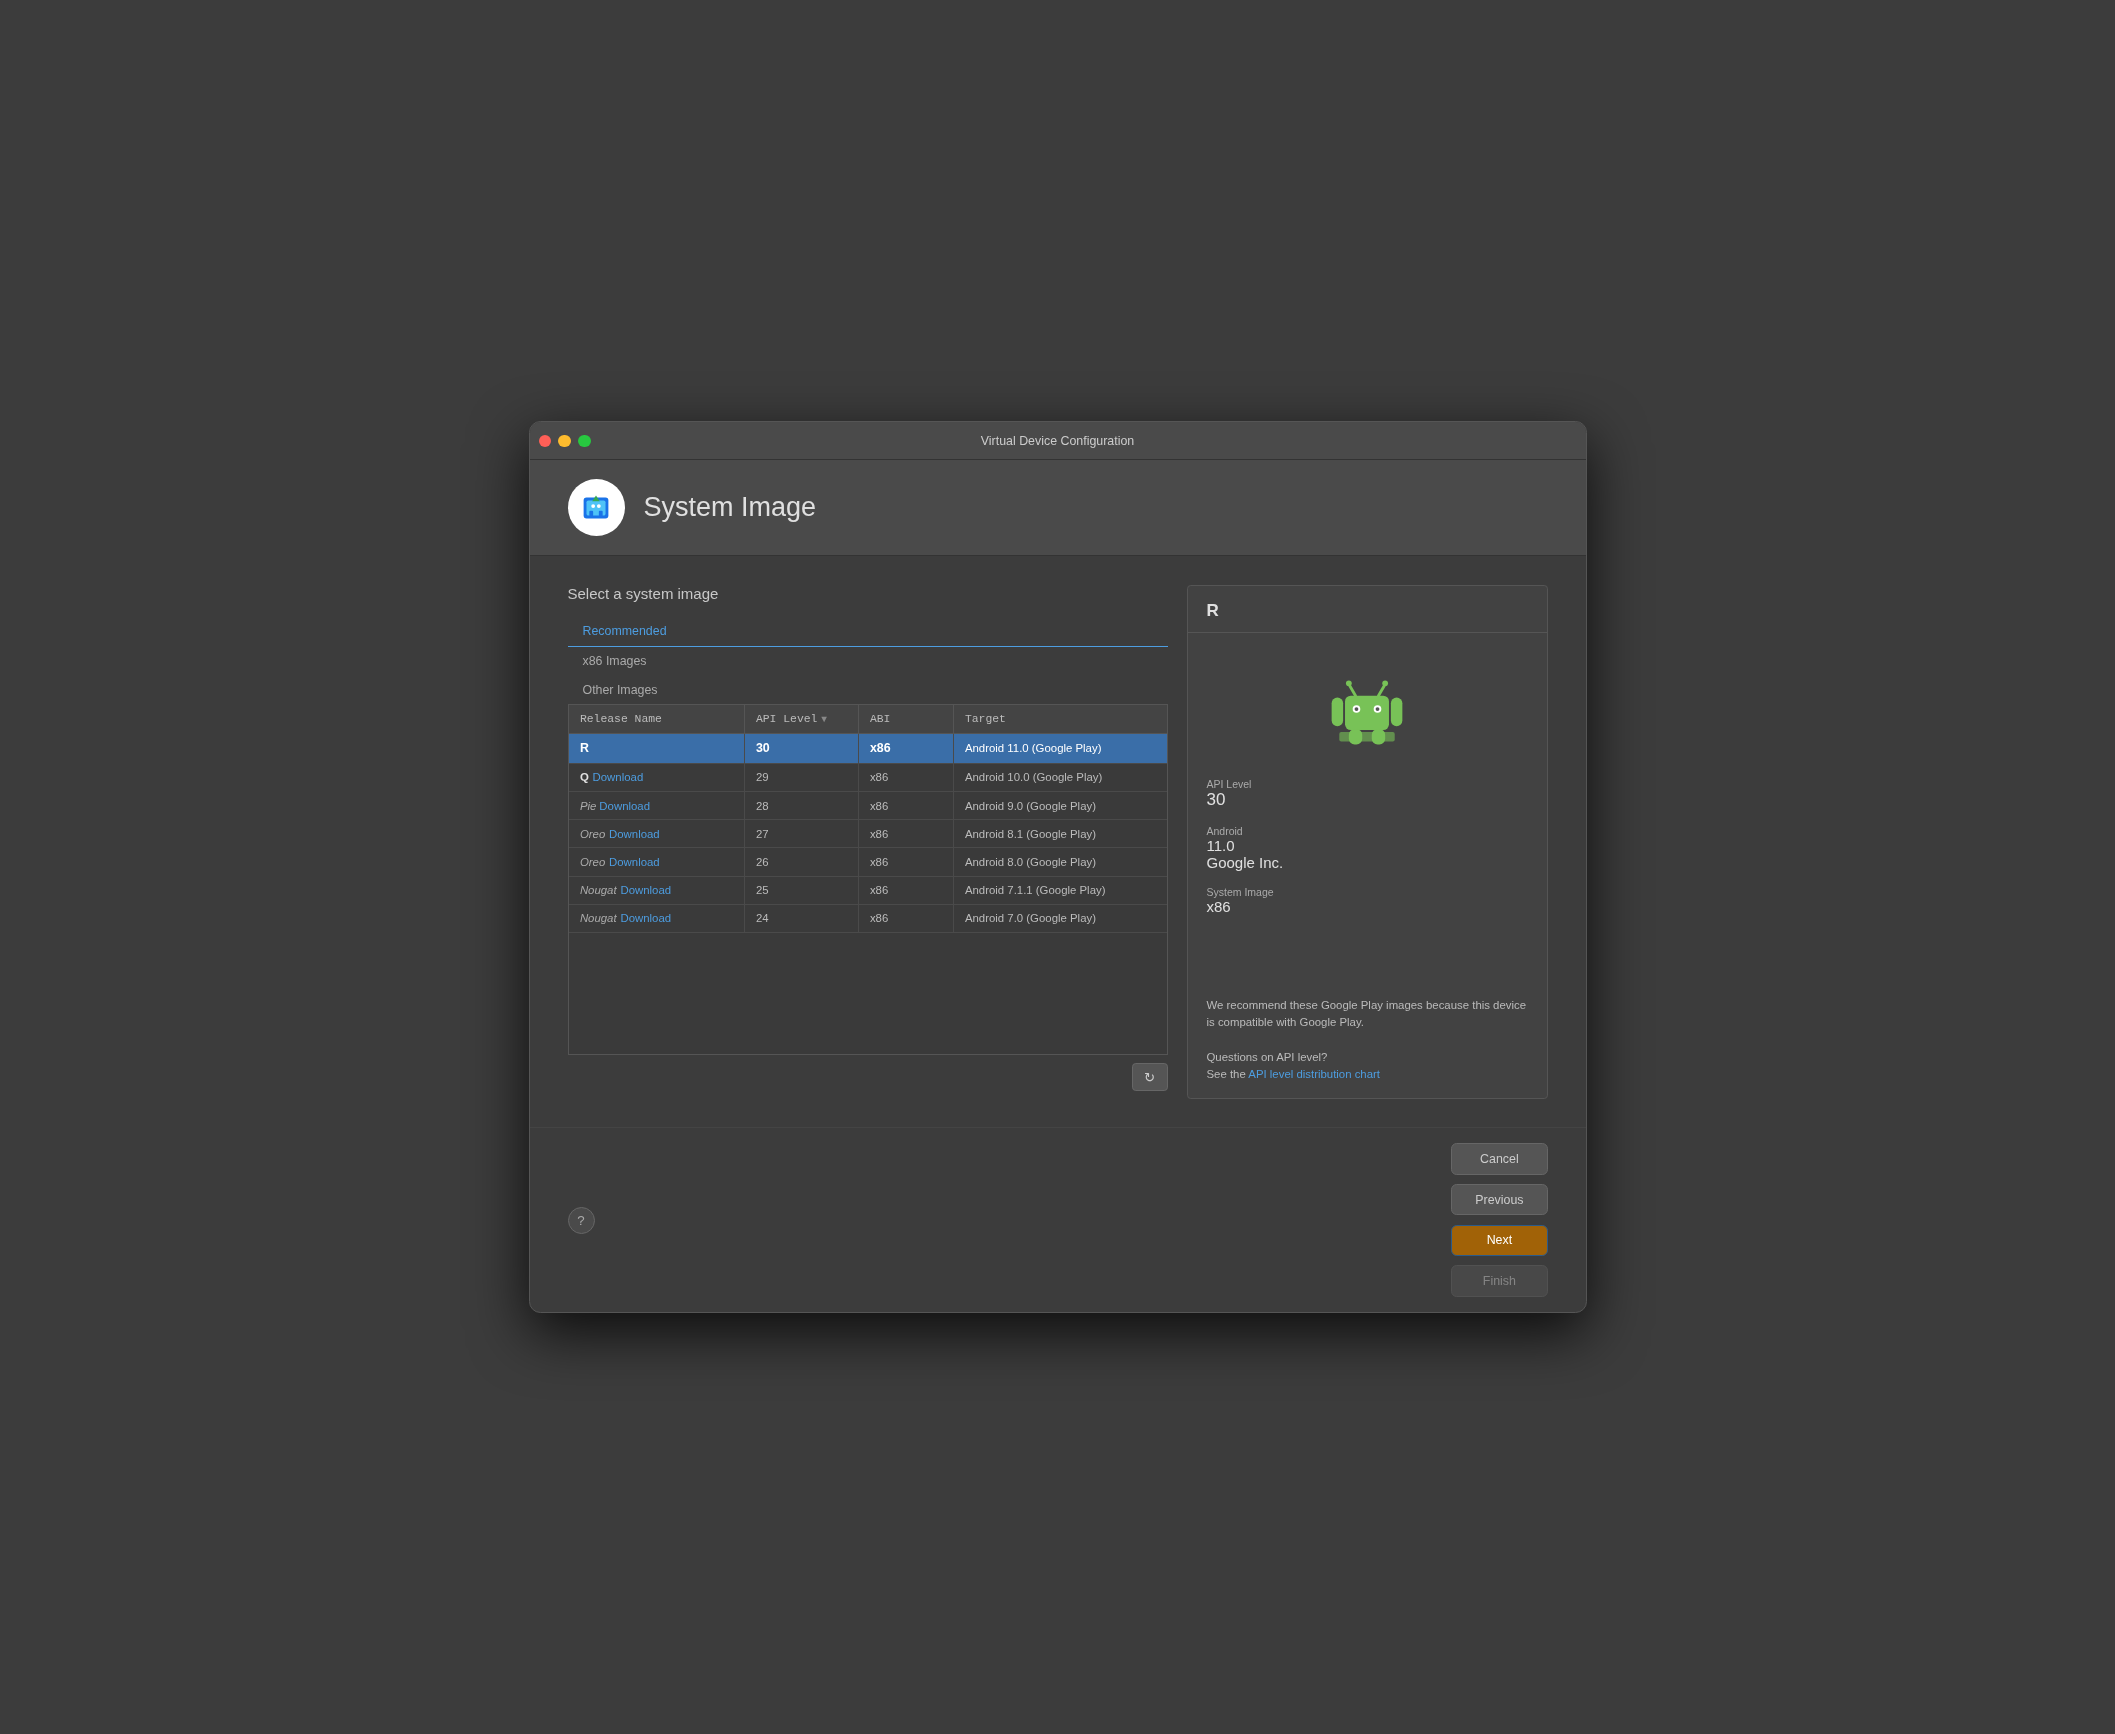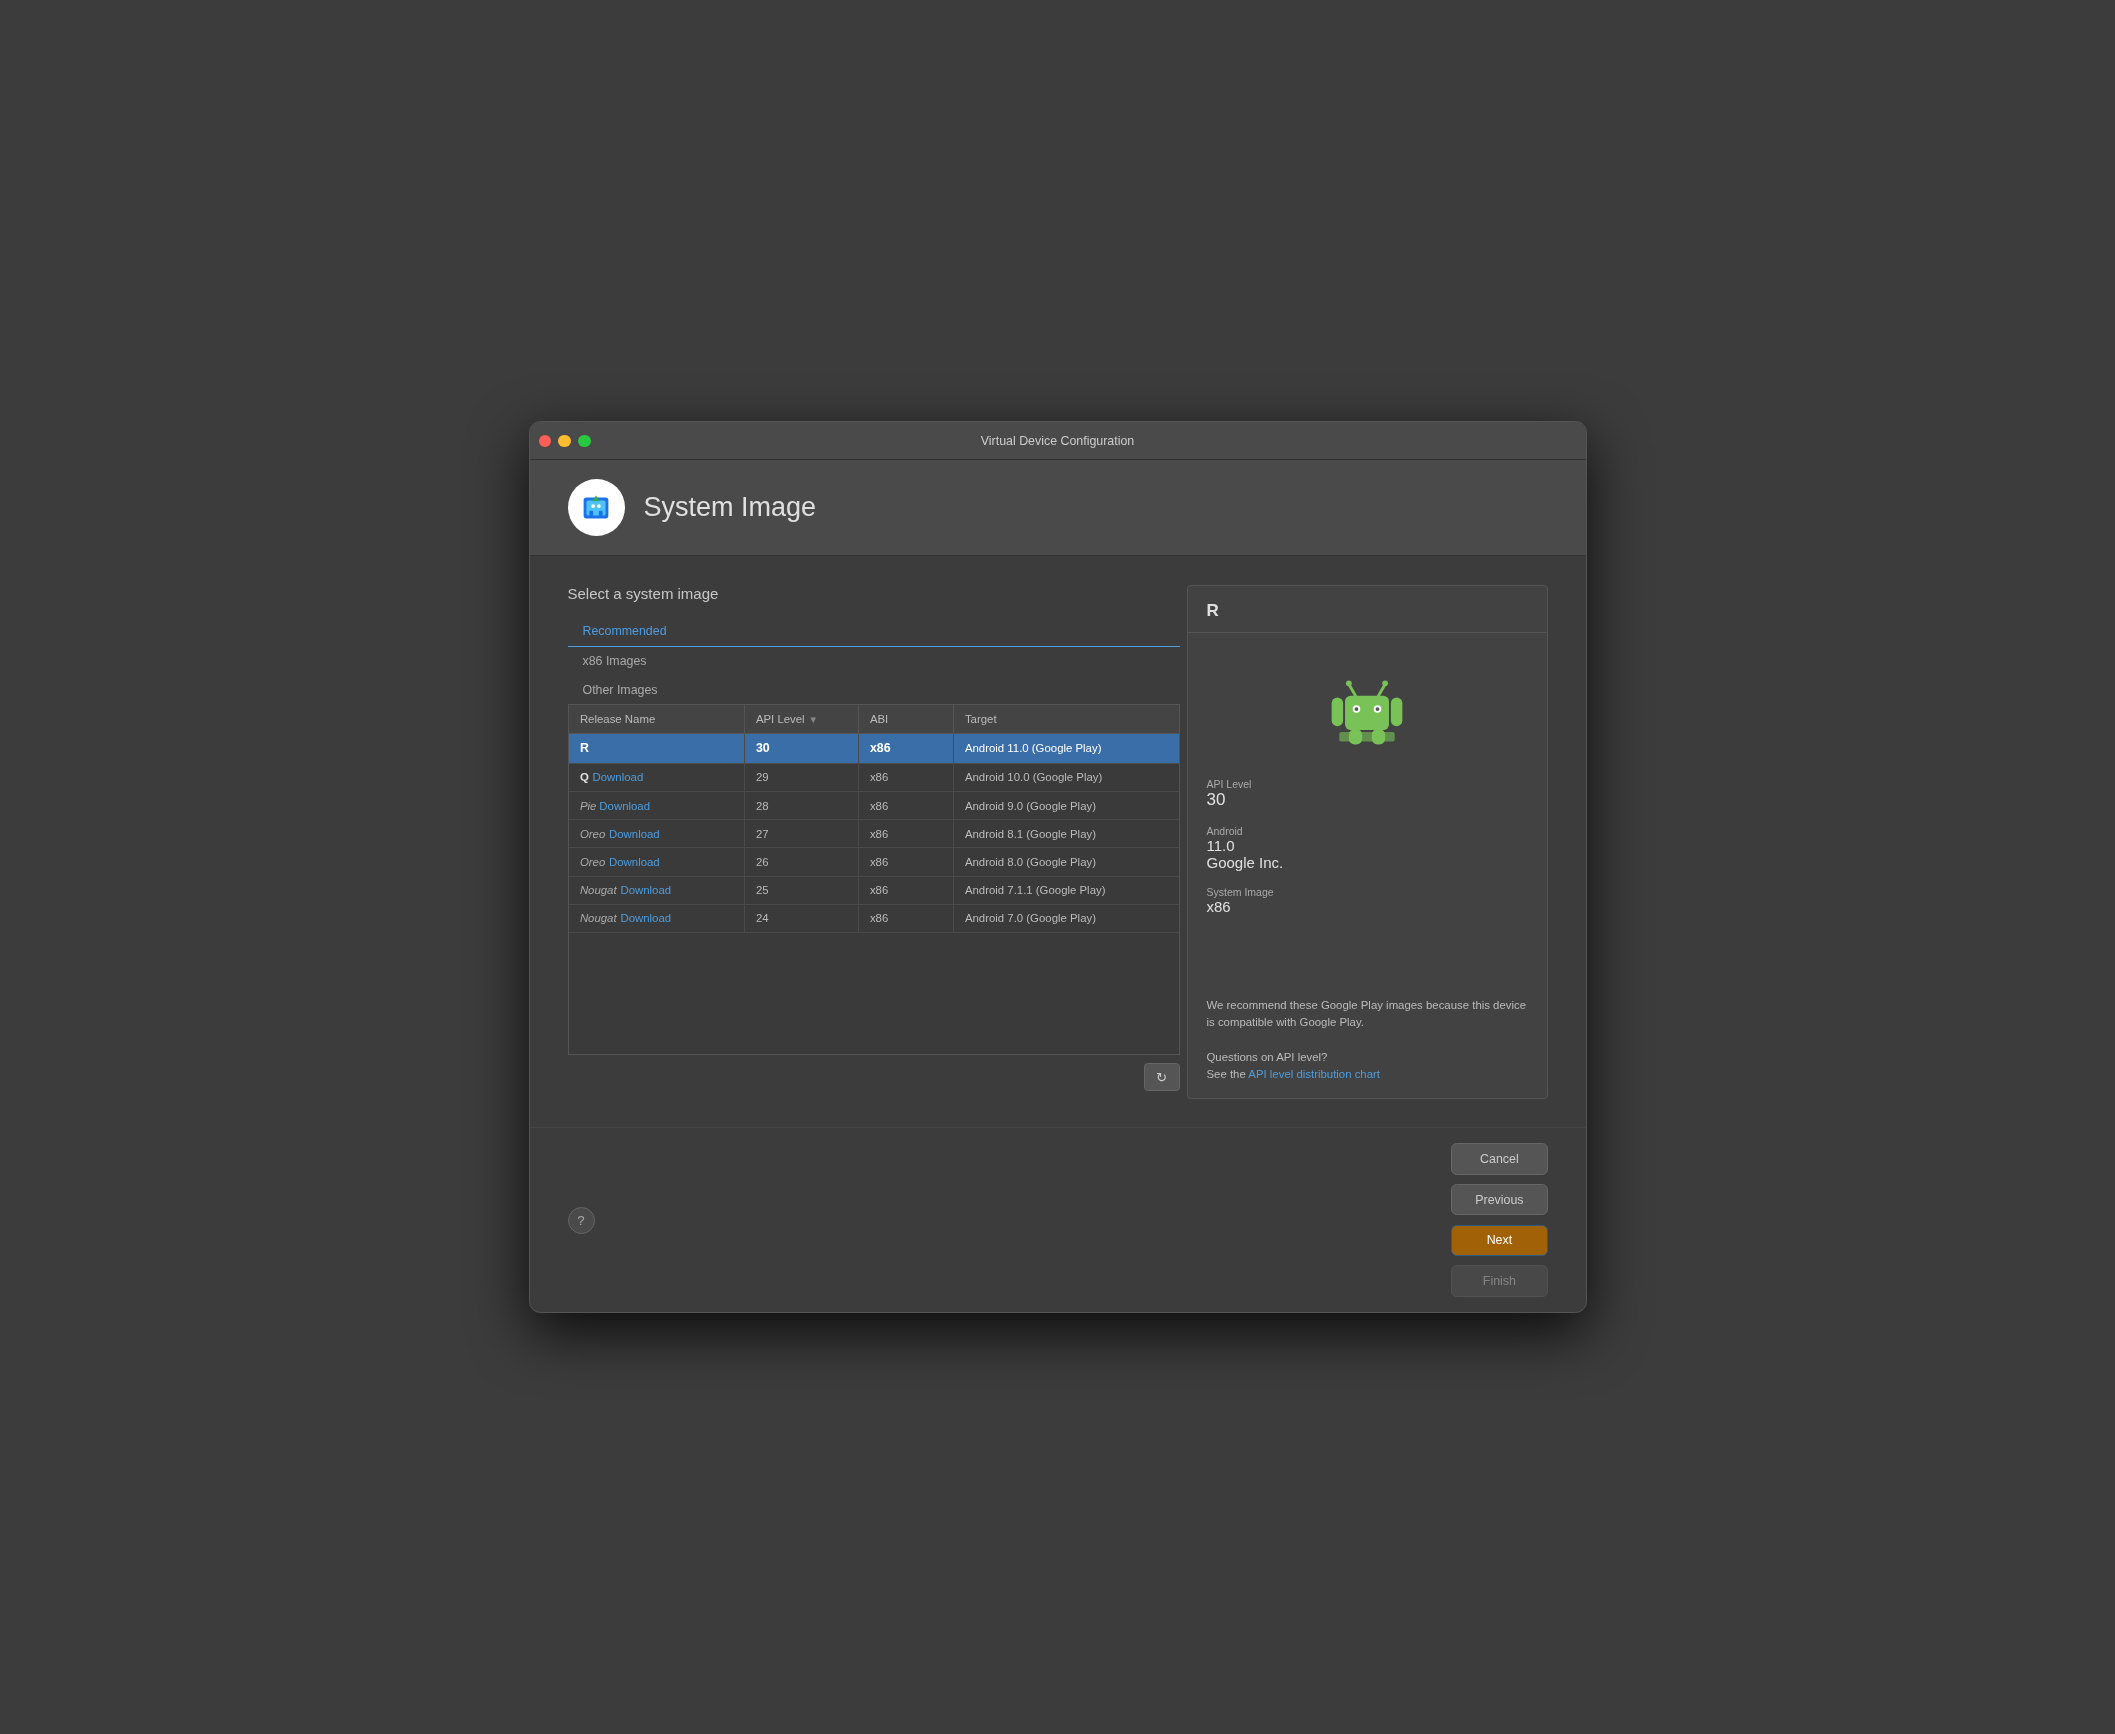--- a/index.html
+++ b/index.html
@@ -67,21 +67,21 @@
       overflow: hidden;
     }
     .header-title {
       color: #e0e0e0;
       font-size: 27px;
       font-weight: 300;
     }
     .content {
       display: flex;
       padding: 28.5px 38px;
-      gap: 7px;
+      gap: 19px;
       min-height: 571px;
     }
     .left-panel {
       flex: 1;
       display: flex;
       flex-direction: column;
     }
     .section-title {
       color: #c8c8c8;
       font-size: 15px;
@@ -111,20 +111,21 @@
       border-top: none;
       flex: 1;
       overflow: hidden;
       background: #3a3a3a;
     }
     .table-header {
       display: grid;
       grid-template-columns: 176px 114px 95px 1fr;
       background: #444;
       border-bottom: 1px solid #555;
+      font-family: Liberation Mono, monospace;
     }
     .th {
       padding: 7.6px 11.4px;
       color: #bbb;
       font-size: 11.4px;
       font-weight: 500;
       border-right: 1px solid #555;
       display: flex;
       align-items: center;
       gap: 3.8px;

